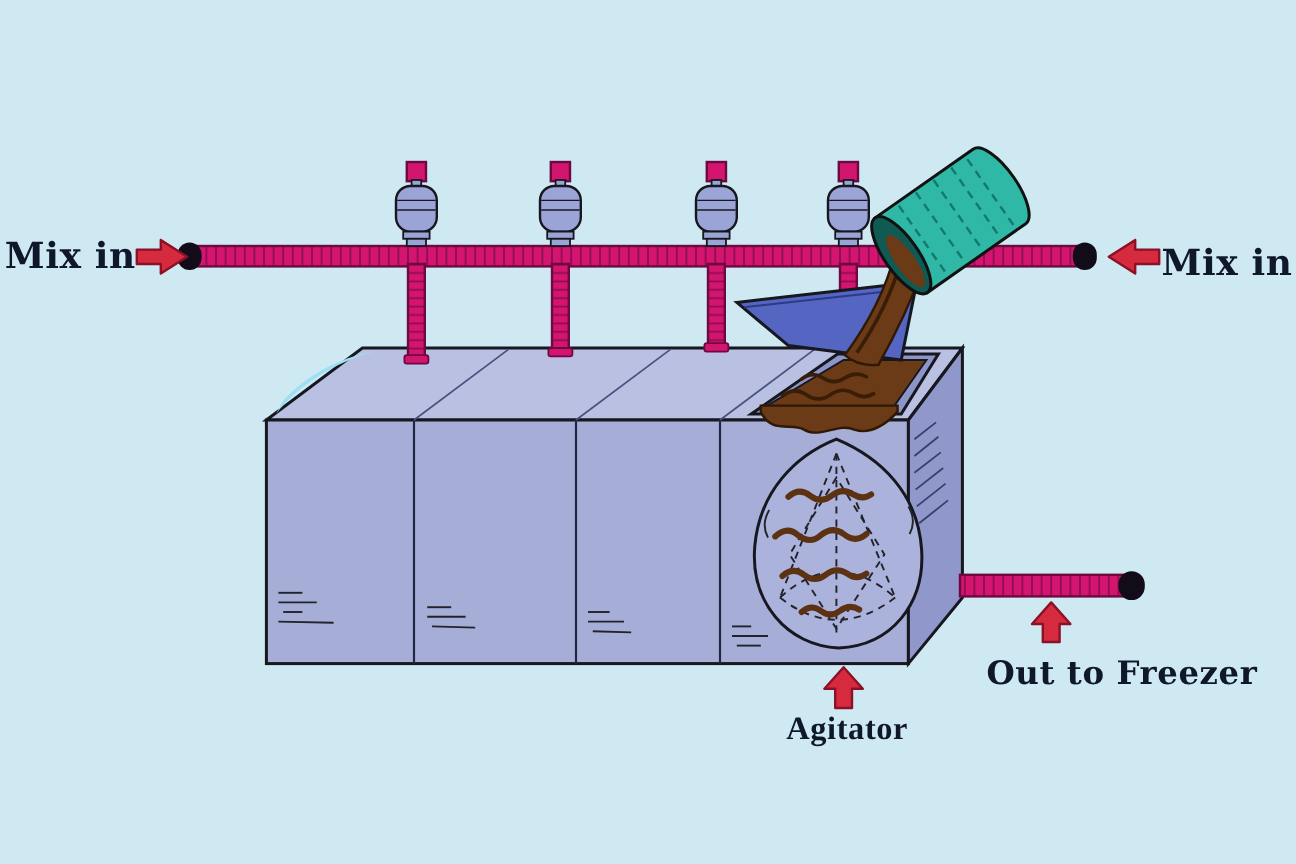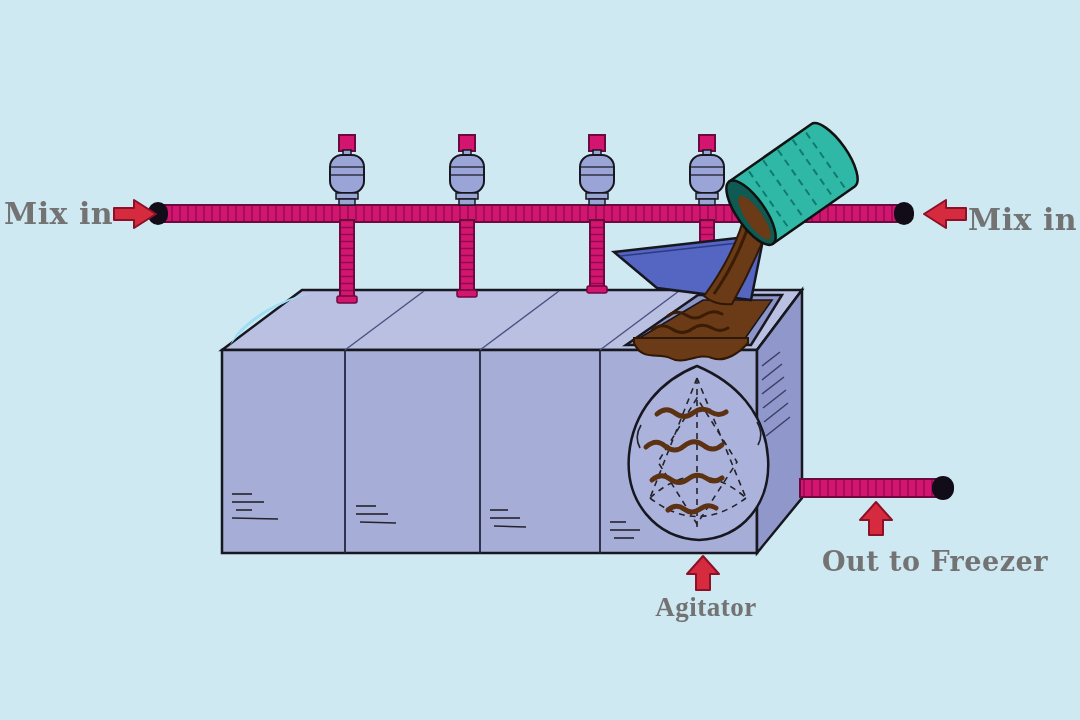--- a/index.html
+++ b/index.html
@@ -5,21 +5,21 @@
   html,body{margin:0;padding:0;}
   body{
     width:1080px;height:720px;overflow:hidden;position:relative;
     background:#cfe9f3;
     font-family:"DejaVu Serif","Liberation Serif",serif;
   }
   #scene{position:absolute;left:0;top:0;}
   .label{
     position:absolute;
     font-weight:700;
-    color:#737373;
+    color:#0f172a;
     letter-spacing:.5px;
     text-align:center;
     white-space:nowrap;
     user-select:none;
   }
   .label-big{font-size:30px;}
   .label-med{font-size:27px;}
   #label-mix-left{left:4px;top:196px;width:108px;}
   #label-mix-right{left:968px;top:202px;width:108px;}
   #label-agitator{left:640px;top:592px;width:132px;font-family:Liberation Serif, serif;}

